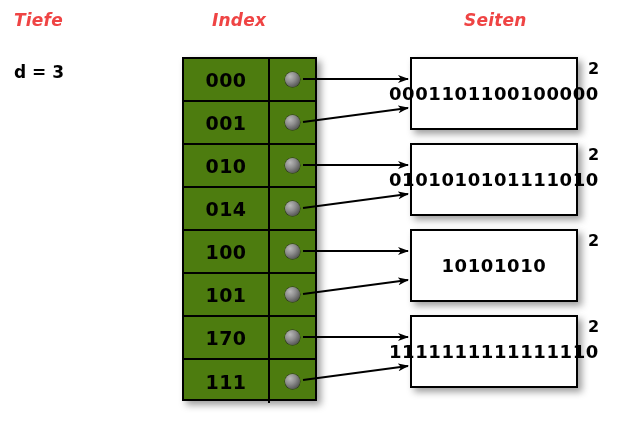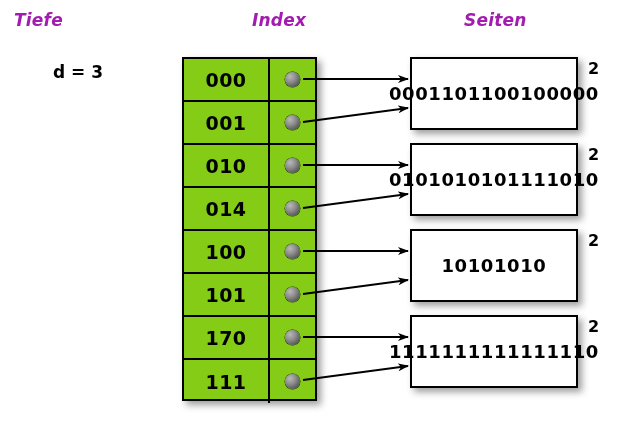--- a/index.html
+++ b/index.html
@@ -24,46 +24,45 @@
   }
 
   
   .col-header {
     position: absolute;
     font-style: italic;
     font-weight: 600;
     font-size: 17px;
     letter-spacing: 0.2px;
     white-space: nowrap;
-    color: #a21caf;
+    color: #ef4444;
   }
   #hdr-tiefe  { left: 14px;  top: 10px; }
-  #hdr-index  { left: 212px; top: 10px; margin-left: 40px; }
+  #hdr-index  { left: 212px; top: 10px; }
   #hdr-seiten { left: 464px; top: 10px; }
 
   
   #depth-value {
     position: absolute;
     left: 14px;
     top: 62px;
     font-size: 17px;
     font-weight: 600;
     white-space: nowrap;
-    margin-left: 39px;
   }
 
   
   #index-table {
     position: absolute;
     left: 182px;
     top: 57px;
     width: 135px;
     height: 344px;
     border: 2.5px solid #000;
-    background: #84cc16;
+    background: #4d7c0f;
     box-sizing: border-box;
     box-shadow: 4px 4px 7px rgba(0,0,0,0.38);
   }
   .index-row {
     position: relative;
     height: 43px;
     box-sizing: border-box;
     border-bottom: 2.5px solid #000;
     display: flex;
   }

